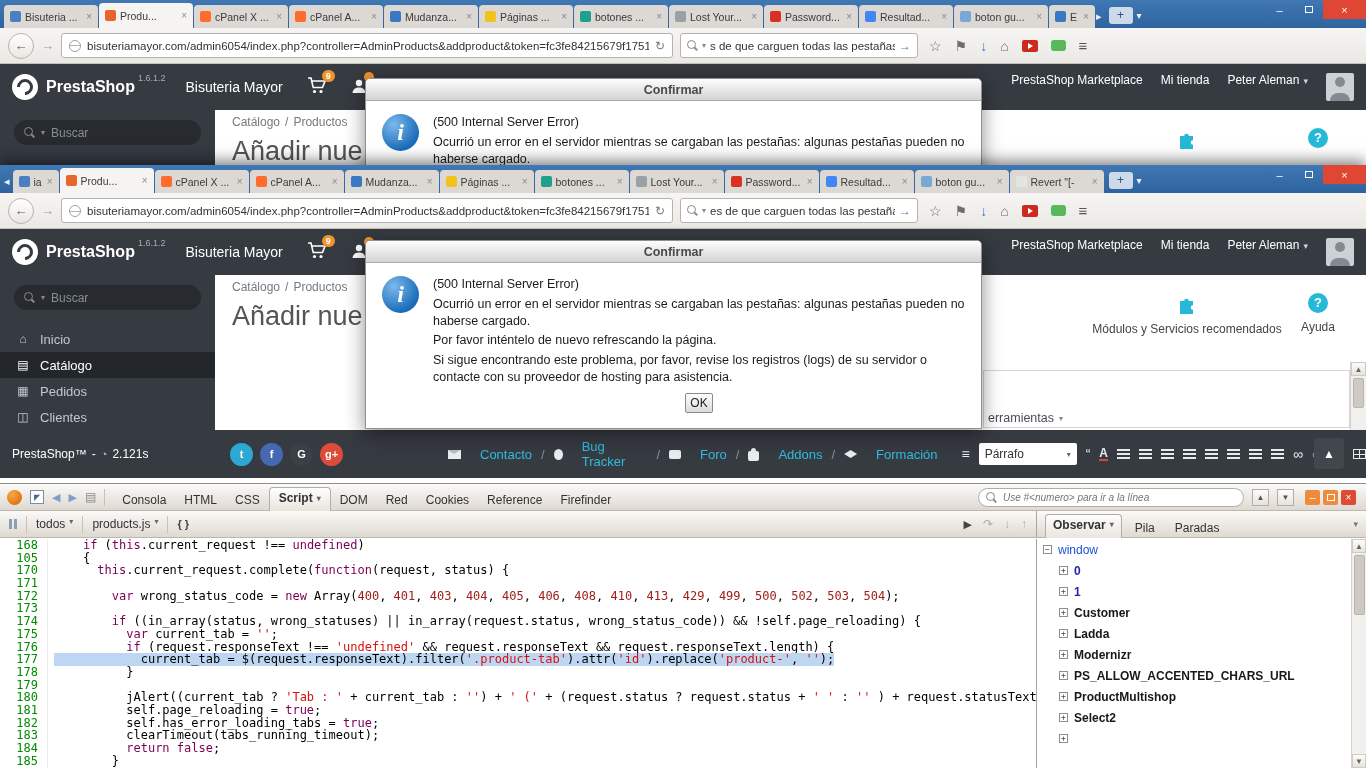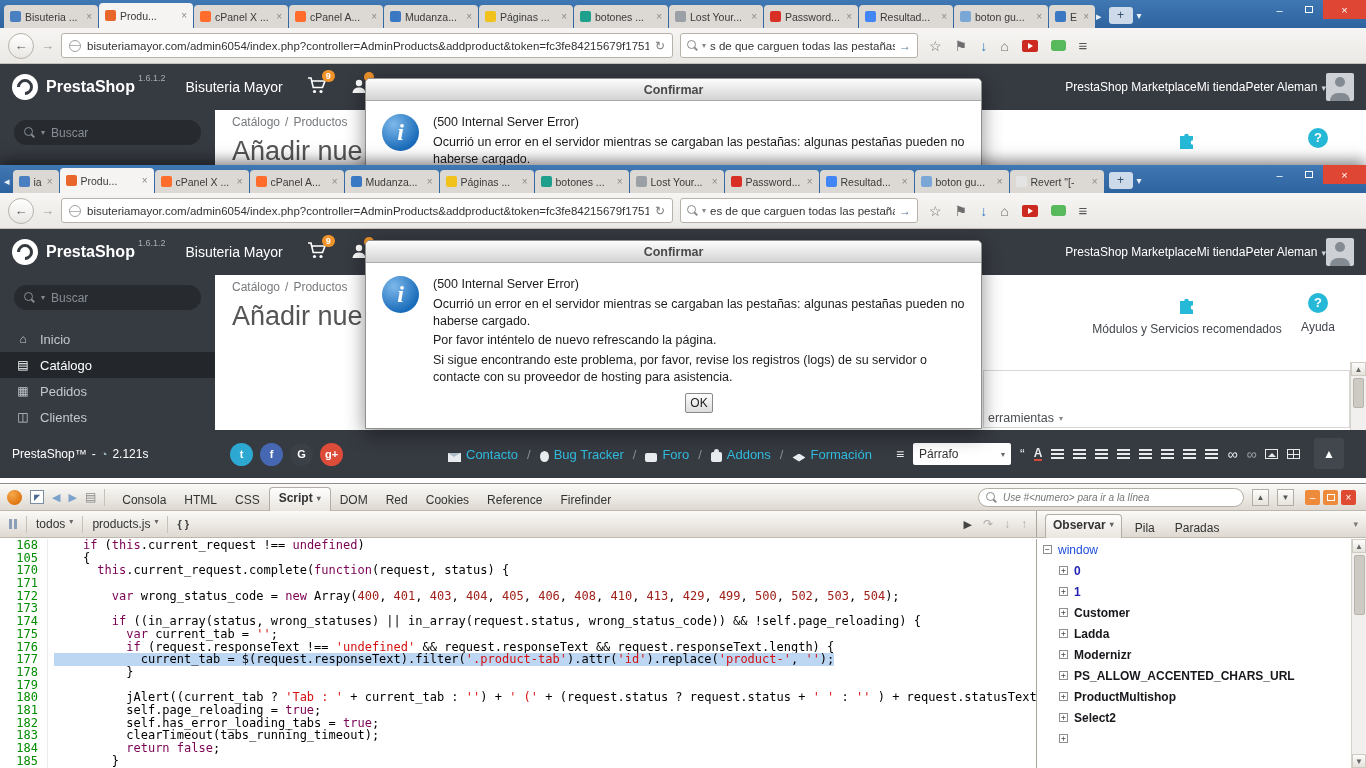--- a/index.html
+++ b/index.html
@@ -52,21 +52,21 @@
 
 .psheader{height:46px;background:#363a41;display:flex;align-items:center;padding:0 12px;color:#fff}
 .pslogo{width:26px;height:26px;border-radius:50%;background:#fff;position:relative;flex:none}
 .pslogo::after{content:"";position:absolute;inset:5px;border-radius:50%;border:3px solid #363a41;border-left-color:transparent;transform:rotate(-45deg)}
 .brand{font-size:16px;font-weight:bold;margin-left:8px}
 .version{font-size:9px;color:#a7acb2;margin-left:3px;align-self:flex-start;margin-top:9px}
 .shopname{font-size:14px;margin-left:20px}
 .hicon{position:relative;margin-left:24px}
 .badge{position:absolute;top:-7px;right:-9px;background:#f0932b;color:#fff;font-size:9px;font-weight:bold;border-radius:7px;padding:0 4px;height:12px;line-height:12px}
 .badgedot{position:absolute;top:-6px;right:-6px;width:10px;height:10px;border-radius:5px;background:#f0932b}
-.hdr-right{margin-left:auto;display:flex;align-items:center;font-size:12px}
+.hdr-right{margin-left:auto;display:flex;gap:18px;font-size:12px}
 .hcaret{font-size:9px;color:#cfd3d8;margin-left:4px}
 .avatar{width:28px;height:28px;background:#cdd1d5;position:relative;overflow:hidden;border-radius:2px}
 .avatar::before{content:"";position:absolute;top:4px;left:9px;width:10px;height:10px;border-radius:50%;background:#848a91}
 .avatar::after{content:"";position:absolute;bottom:-4px;left:4px;width:20px;height:12px;border-radius:8px 8px 0 0;background:#848a91}
 
 .pscontent{display:flex}
 .w1 .pscontent{height:56px}
 .w2 .pscontent{height:155px}
 .sidebar{width:215px;background:#363a41;flex:none}
 .sidesearch{margin:10px 14px 0;height:25px;background:#272b30;border-radius:13px;display:flex;align-items:center;padding:0 10px;gap:6px;color:#878d94;font-size:12px}
@@ -89,21 +89,21 @@
 .sbtn{width:15px;height:14px;display:flex;align-items:center;justify-content:center;font-size:8px;color:#666;background:linear-gradient(#fcfcfb,#e6e3dd);border:1px solid #cfcbc3}
 .sthumb{width:11px;height:30px;margin:2px auto;background:#cdcac3;border:1px solid #b8b4ac;border-radius:2px}
 .sdown{position:absolute;bottom:0}
 
 .psfooter{position:absolute;left:0;right:0;top:265px;height:48px;background:#363a41;display:flex;align-items:center;color:#fff}
 .f-left{width:216px;padding-left:12px;display:flex;align-items:center;gap:5px;font-size:12px;flex:none}
 .clock{color:#9fb6c0;font-size:11px}
 .socials{display:flex;gap:7px;margin-left:14px}
 .soc{width:23px;height:23px;border-radius:50%;display:flex;align-items:center;justify-content:center;font-size:11px;font-weight:bold;color:#fff}
 .flinks{display:flex;align-items:center;gap:9px;margin-left:105px;font-size:13px;color:#31bbdf}
-.li{display:flex;align-items:flex-end;gap:5px}
+.li{display:flex;align-items:center;gap:19px}
 .lsep{color:#8a9096}
 .lic{position:relative;flex:none}
 .ic-mail{width:13px;height:9px;background:#e8ecef}
 .ic-mail::after{content:"";position:absolute;left:0;top:0;border-left:6.5px solid transparent;border-right:6.5px solid transparent;border-top:4px solid #aebfc9}
 .ic-bug{width:9px;height:11px;background:#e8ecef;border-radius:50%}
 .ic-chat{width:12px;height:9px;background:#e8ecef;border-radius:2px}
 .ic-chat::after{content:"";position:absolute;left:2px;bottom:-3px;border:3px solid transparent;border-top-color:#e8ecef}
 .ic-addons{width:11px;height:10px;background:#e8ecef;border-radius:2px;margin-top:3px}
 .ic-addons::after{content:"";position:absolute;top:-3px;left:3px;width:5px;height:5px;border-radius:50%;background:#e8ecef}
 .ic-grad{width:13px;height:8px;background:#e8ecef;clip-path:polygon(50% 0,100% 50%,50% 100%,0 50%)}

